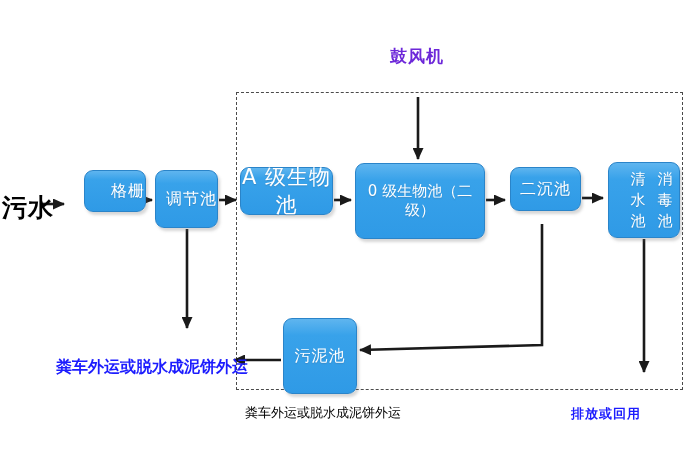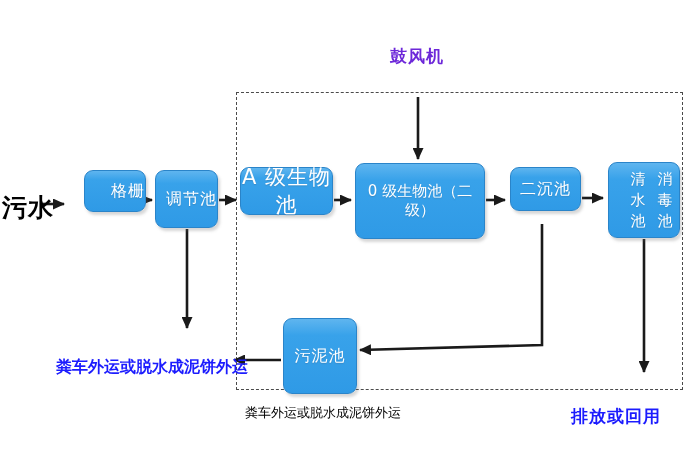--- a/index.html
+++ b/index.html
@@ -28,21 +28,21 @@
   #node-a-bio{left:240px;top:167px;width:93px;height:48px;font-size:21px;}
   #node-o-bio{left:355px;top:163px;width:130px;height:76px;font-size:15px;letter-spacing:0;}
   #node-sedimentation{left:510px;top:167px;width:71px;height:44px;}
   #node-clear-water{left:608px;top:162px;width:72px;height:76px;}
   #node-sludge{left:283px;top:318px;width:74px;height:76px;font-size:16px;}
   .label{position:absolute;white-space:nowrap;}
   .label-influent{left:2px;top:191px;font-size:25px;font-weight:bold;color:#000;letter-spacing:1px;}
   .label-blower{left:390px;top:45px;font-size:17px;font-weight:bold;color:#6d28d9;letter-spacing:1px;}
   .label-sludge-out{left:56px;top:349px;font-size:16px;font-weight:600;color:#1c1cfe;margin-top:8px;}
   .label-note{left:245px;top:404px;font-size:13px;color:#000;}
-  .label-effluent{left:571px;top:405px;font-size:17px;font-weight:600;color:#1c1cfe;letter-spacing:1px;}
+  .label-effluent{left:571px;top:405px;font-size:13px;font-weight:600;color:#1c1cfe;letter-spacing:1px;}
 </style>
 </head>
 <body>
 
 <div class="canvas">
 
   <div class="dashed-box"></div>
 
   <svg class="arrows" viewBox="0 0 700 450" xmlns="http://www.w3.org/2000/svg">
     <defs>

